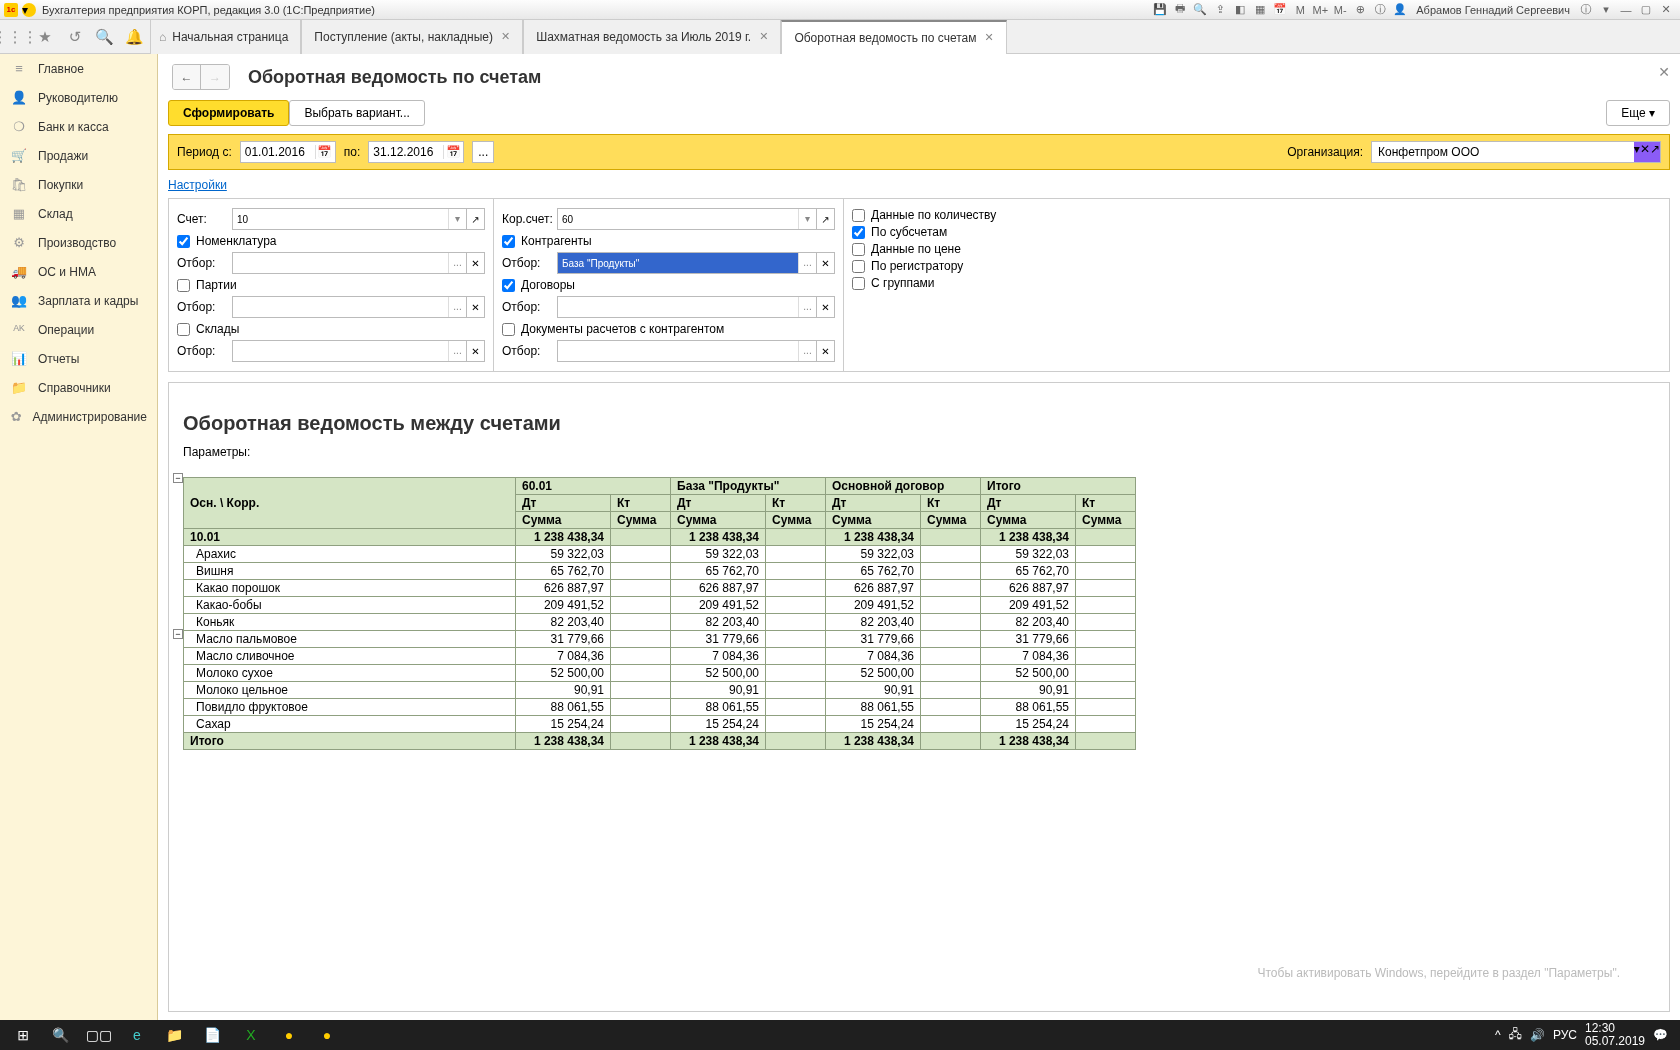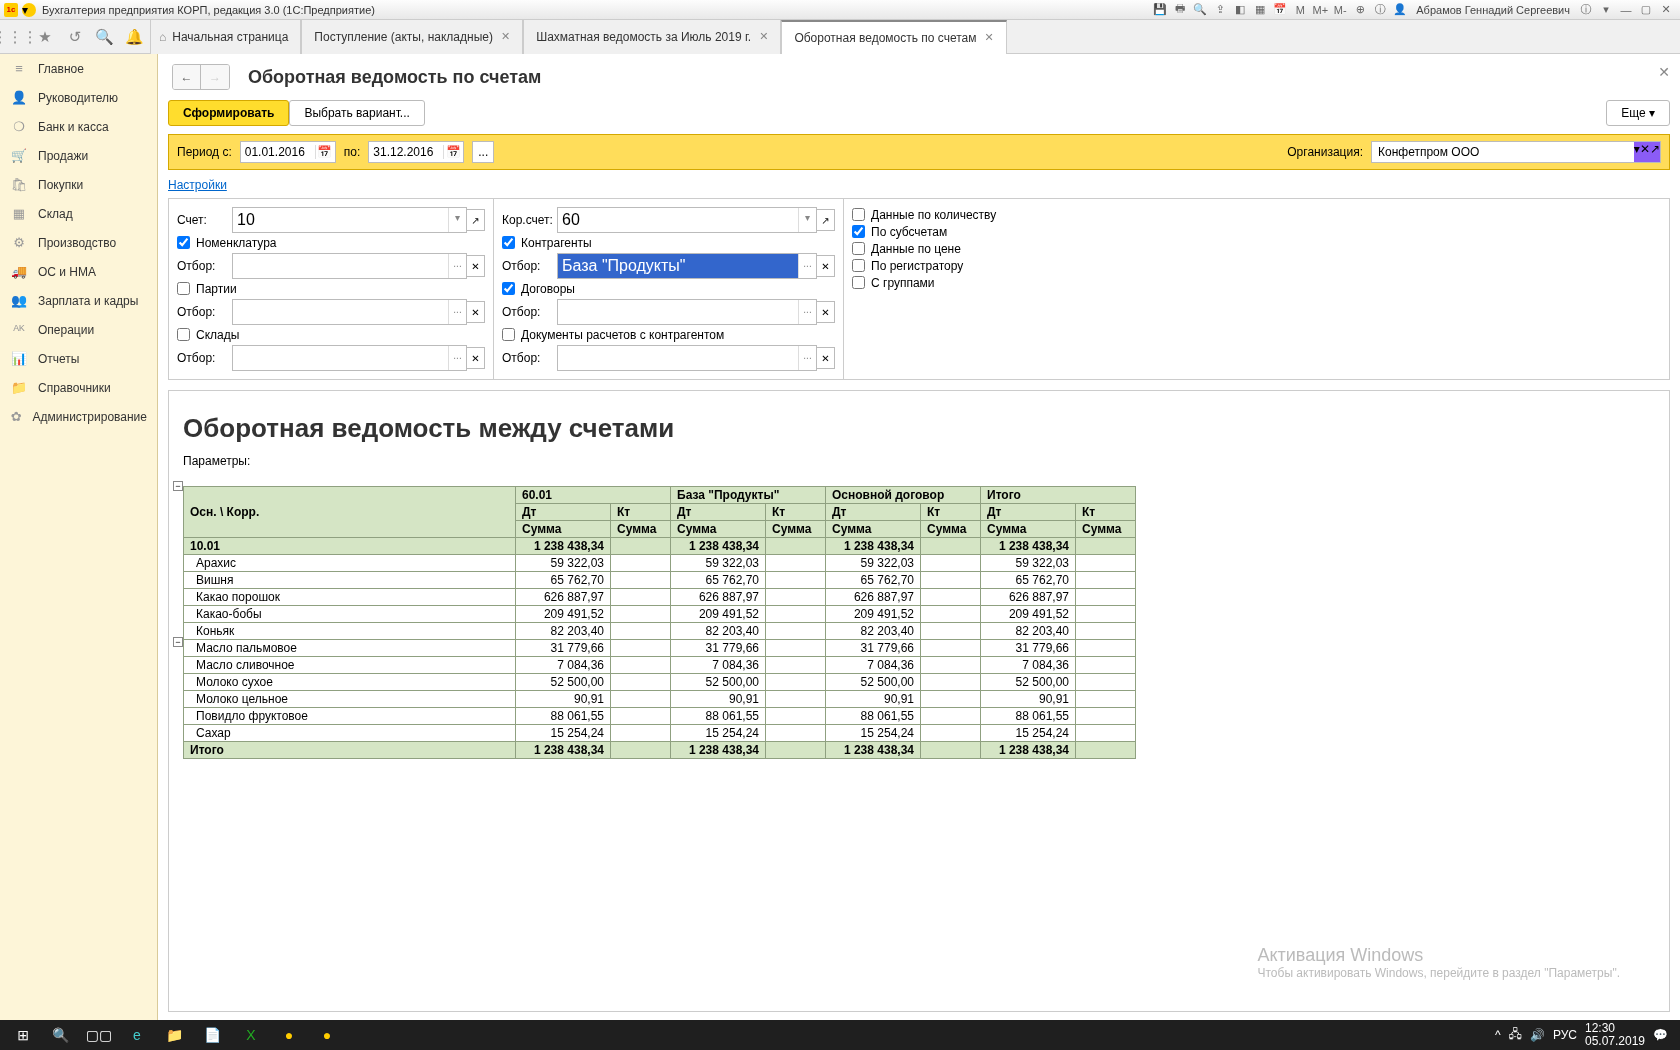--- a/index.html
+++ b/index.html
@@ -43,29 +43,29 @@
 .org-field input{border:none;flex:1;padding:3px 6px;font-size:12px;outline:none}
 .settings-link{color:#0066cc;text-decoration:underline;cursor:pointer;margin:4px 10px;display:inline-block}
 .filter-cols{display:flex;margin:2px 10px;border:1px solid #ccc}
 .fcol{padding:6px 8px;border-right:1px solid #ccc}
 .fcol:last-child{border-right:none;flex-shrink:0}
 .fc1{width:325px}
 .fc2{width:350px}
 .frow{display:flex;align-items:center;margin:2px 0;min-height:24px}
 .frow .flbl{width:55px}
 .sel-field{flex:1;display:flex;background:#fff;border:1px solid #bbb}
-.sel-field input{border:none;flex:1;padding:3px 4px;font-size:16px;outline:none;width:100%}
+.sel-field input{border:none;flex:1;padding:3px 4px;font-size:10px;outline:none;width:100%}
 .sel-field.highlighted input{background:#3366cc;color:#fff}
 .sel-field .sb{width:18px;text-align:center;color:#888;border-left:1px solid #ddd;cursor:pointer;font-size:10px;line-height:20px}
 .ext-btn{width:18px;height:22px;display:flex;align-items:center;justify-content:center;background:#fff;border:1px solid #bbb;border-left:none;cursor:pointer;font-size:10px}
-.cb{display:flex;align-items:flex-start;gap:6px;margin:3px 0;cursor:pointer}
+.cb{display:flex;align-items:flex-end;gap:6px;margin:3px 0;cursor:pointer}
 .cb input{cursor:pointer}
 .report-area{flex:1;overflow:auto;margin:8px 10px;border:1px solid #ccc;position:relative}
 .report-inner{padding:10px 14px}
-.rpt-title{font-size:26px;font-weight:bold;color:#333;margin:12px 0 10px}
+.rpt-title{font-size:20px;font-weight:bold;color:#333;margin:19px 0 10px}
 .rpt-params{display:flex;margin:8px 0 18px}
 .rpt-params .plbl{width:80px}
 .rpt-params .pval{line-height:1.4}
 .collapse-handle{position:absolute;left:4px;width:10px;height:10px;border:1px solid #888;background:#fff;font-size:9px;text-align:center;line-height:8px;cursor:pointer}
 .rpt-table{border-collapse:collapse;margin-top:4px}
 .rpt-table th,.rpt-table td{border:1px solid #8fa080;padding:1px 6px;font-size:12px;text-align:left}
 .rpt-table th{background:#d5e5c5;font-weight:bold}
 .rpt-table .hdr2 th{background:#d5e5c5}
 .rpt-table .subtotal td{background:#d5e5c5;font-weight:bold}
 .rpt-table .num{text-align:right}
@@ -526,21 +526,20 @@
                 <td></td>
               </tr>
             </tbody>
         </table>
       </div>
     </div>
   </div>
 </div>
 
 <div class="watermark">
-  <div class="w1">Активация Windows</div>
   <div>Чтобы активировать Windows, перейдите в раздел "Параметры".</div>
 </div>
 
 <div class="taskbar">
   <div class="tbicon">⊞</div>
   <div class="tbicon">🔍</div>
   <div class="tbicon">▢▢</div>
   <div class="tbicon" style="color:#4cc">e</div>
   <div class="tbicon">📁</div>
   <div class="tbicon">📄</div>

